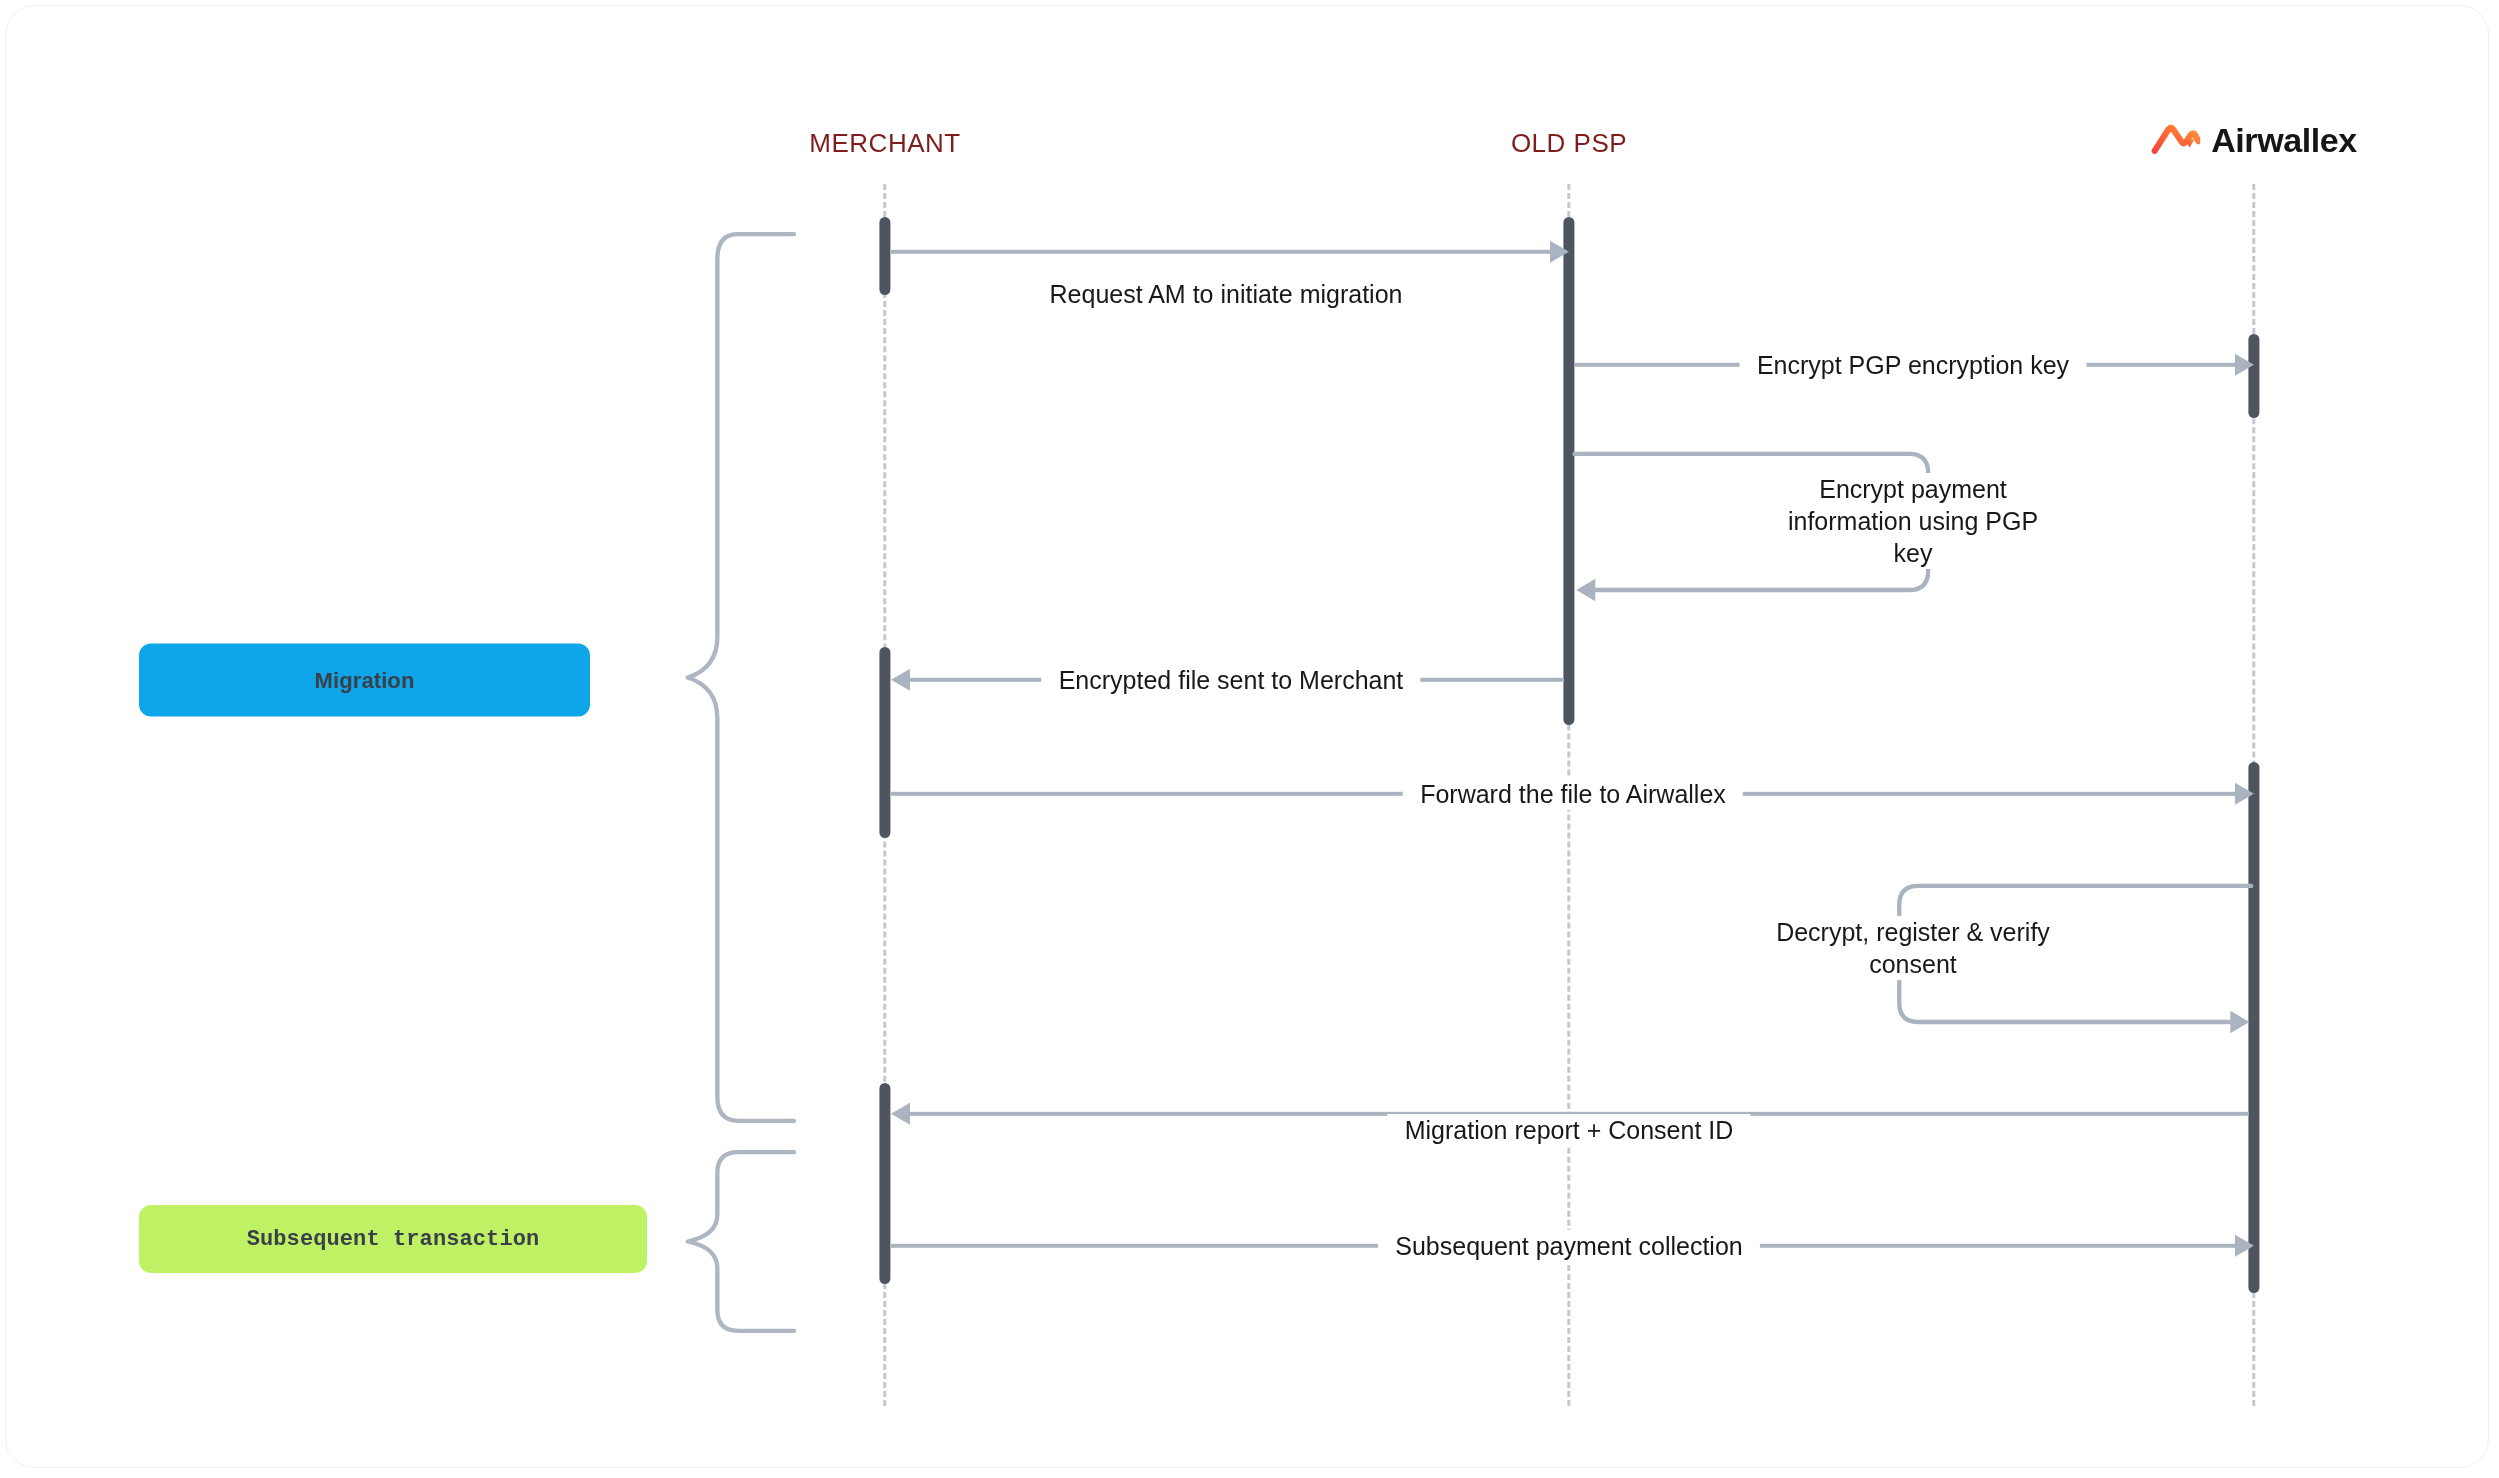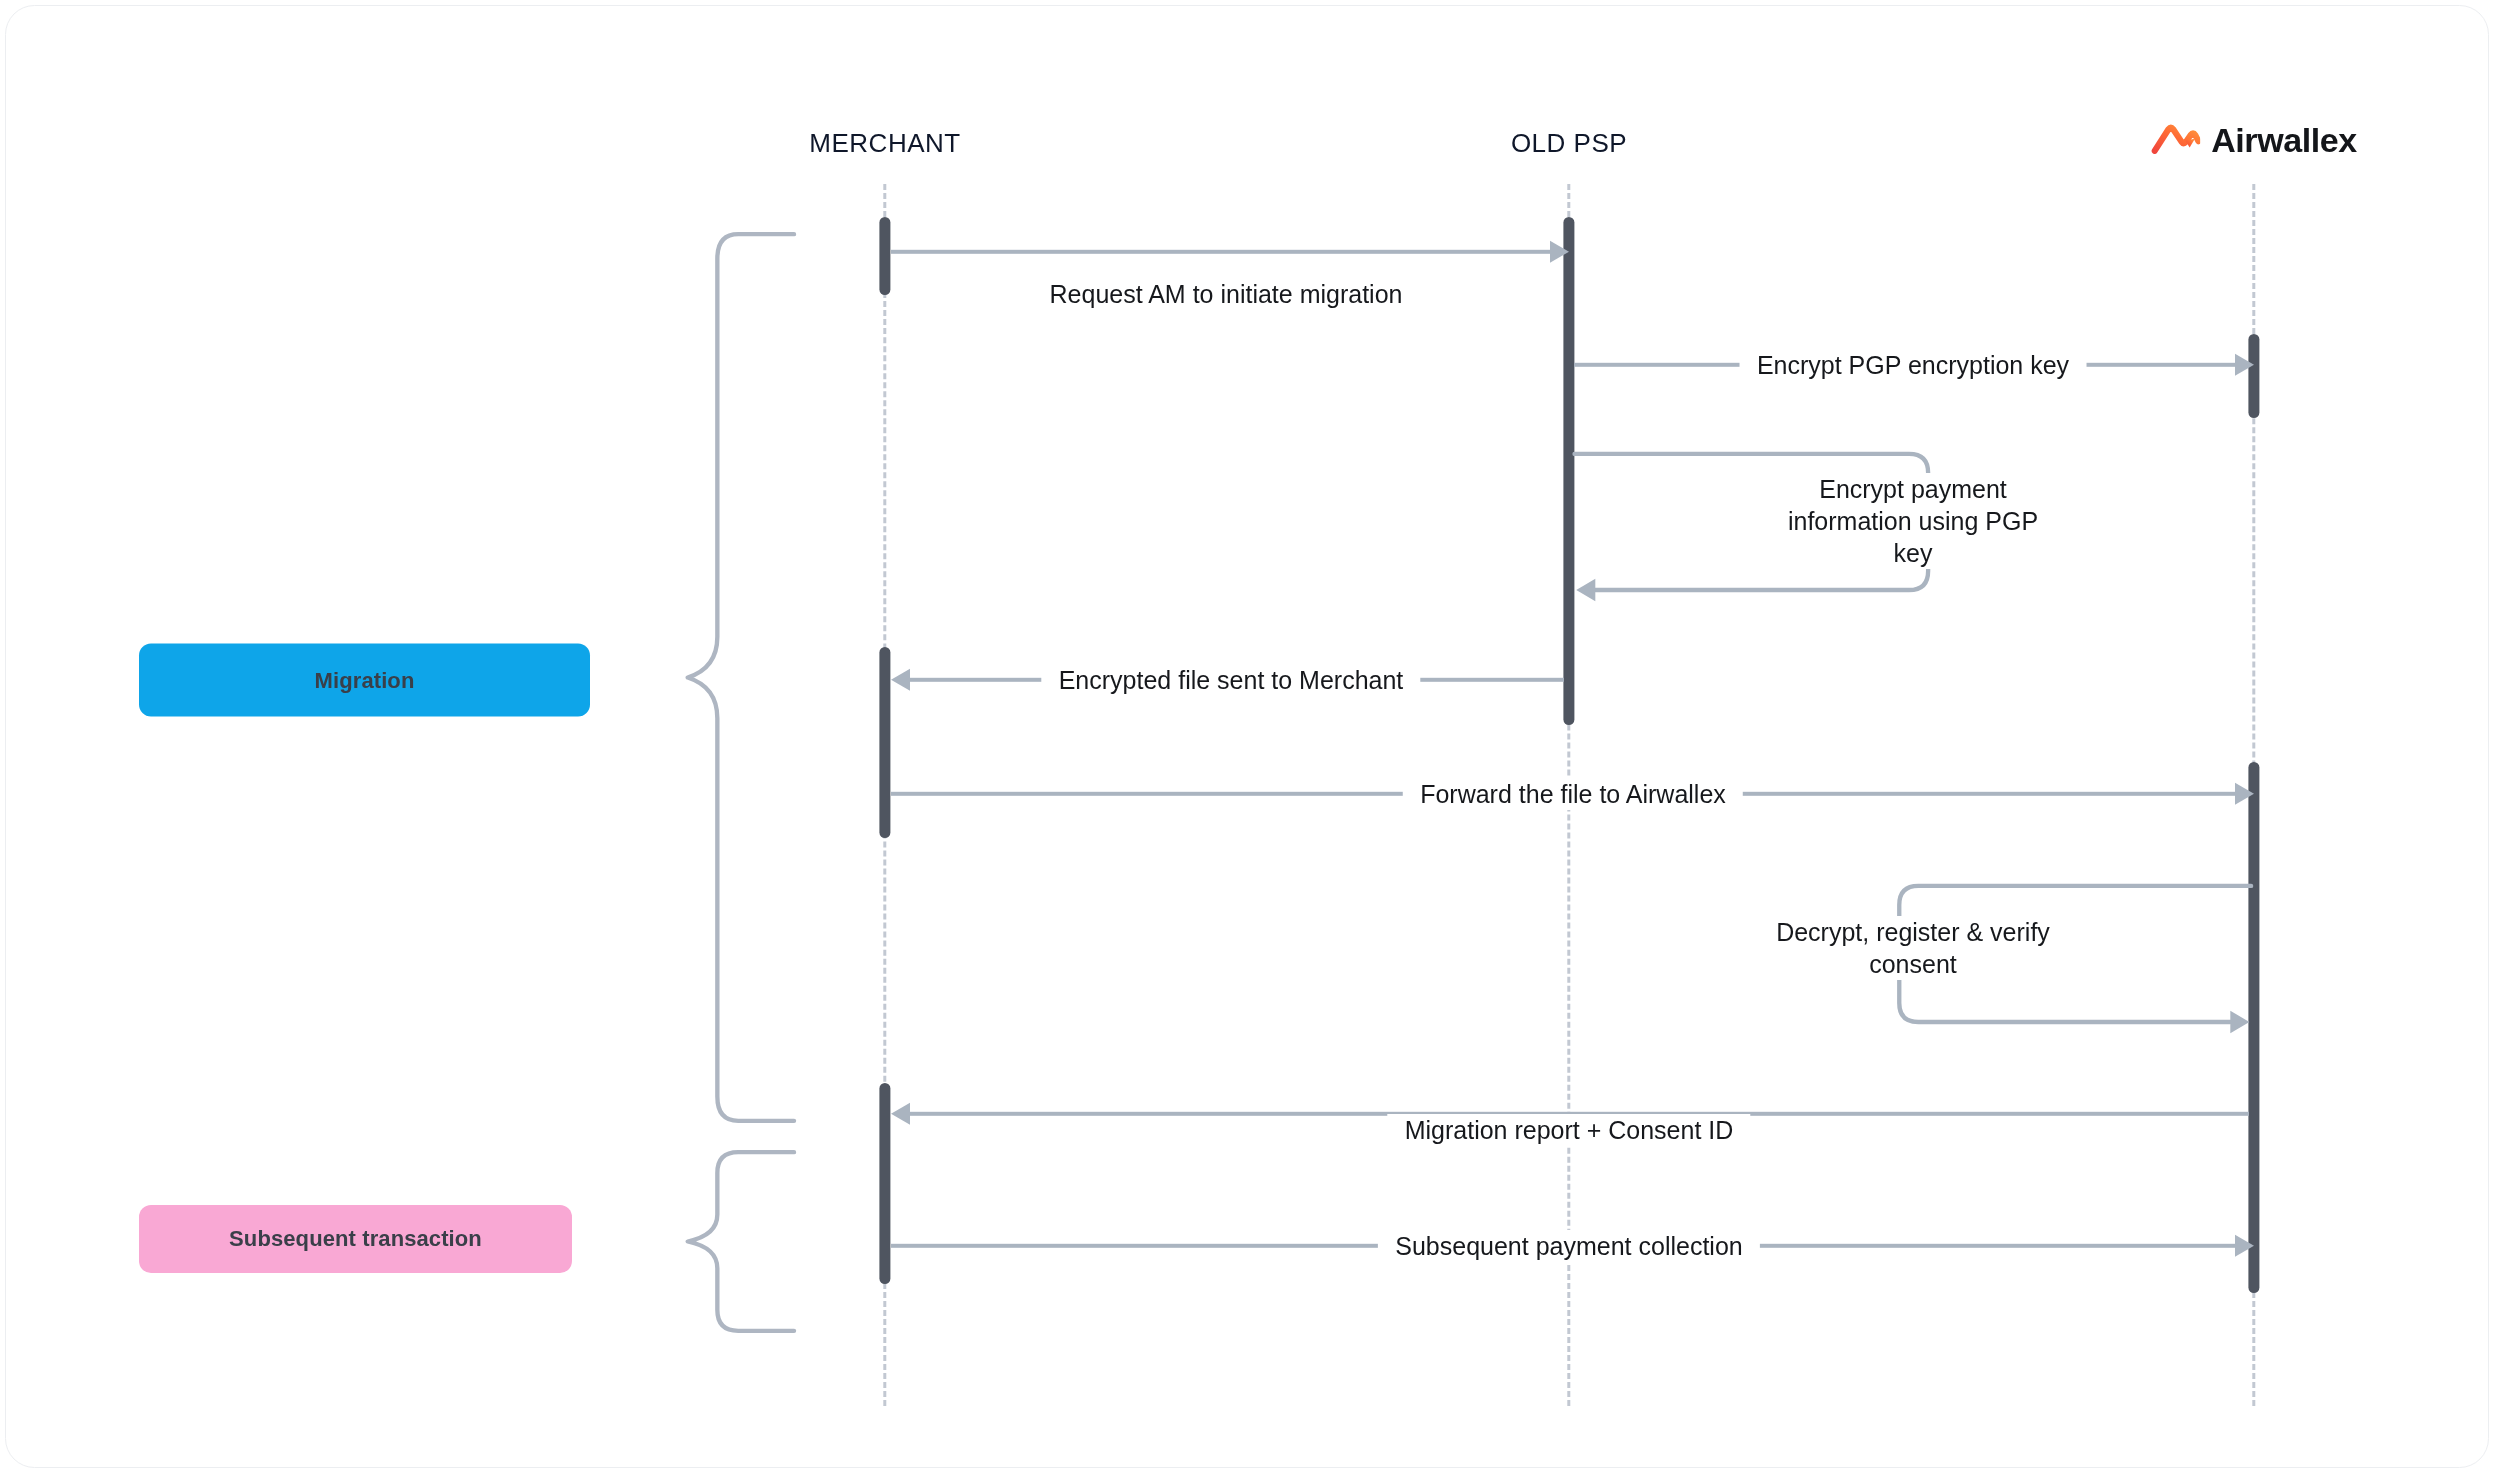--- a/index.html
+++ b/index.html
@@ -31,21 +31,21 @@
     left: 0; top: 0;
     width: 2500px;
     height: 1479px;
   }
 
   
   .actor-head {
     position: absolute;
     transform: translateX(-50%);
     white-space: nowrap;
-    color: #0f172a;
+    color: #7f1d1d;
     font-size: 26px;
     font-weight: 500;
     letter-spacing: 0.5px;
     text-align: right;
   }
 
   
   .aw-logo {
     position: absolute;
     transform: translateX(-50%);
@@ -226,17 +226,17 @@
     </div>
 
     <div class="brace" style="left:679px; top:1147px;">
       <svg width="122" height="189" viewBox="0 0 140 218" preserveAspectRatio="none">
         <path d="M132 6 H68 Q44 6 44 30 V78 Q44 102 10 109 Q44 116 44 140 V188 Q44 212 68 212 H132" fill="none" stroke="#aeb6c2" stroke-width="5" stroke-linecap="round" stroke-linejoin="round"></path>
       </svg>
     </div>
 
     <div class="group-badge" style="left:139px; top:680px; width:451px; height:73px; background:#0ea5e9;">Migration</div>
 
-    <div class="group-badge" style="left:139px; top:1239px; width:433px; height:68px; background:#f9a8d4;">Subsequent transaction</div>
+    <div class="group-badge" style="left:139px; top:1239px; width:508px; height:68px; background:#bef264;font-family:Liberation Mono, monospace;">Subsequent transaction</div>
 
   </div>
 </div>
 
 
 </body></html>

